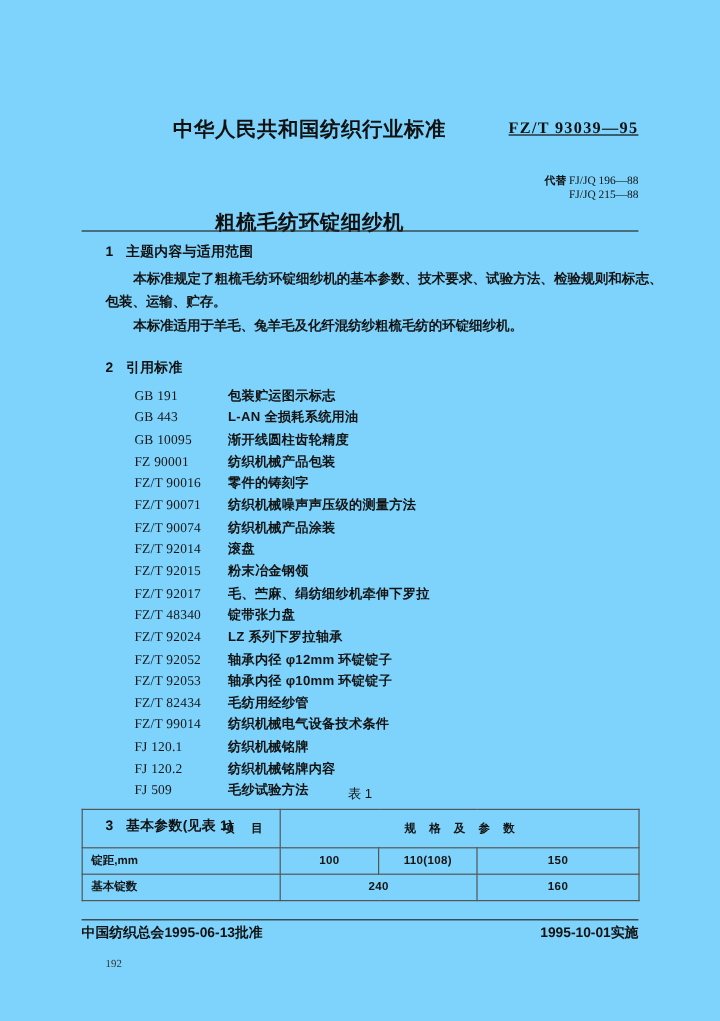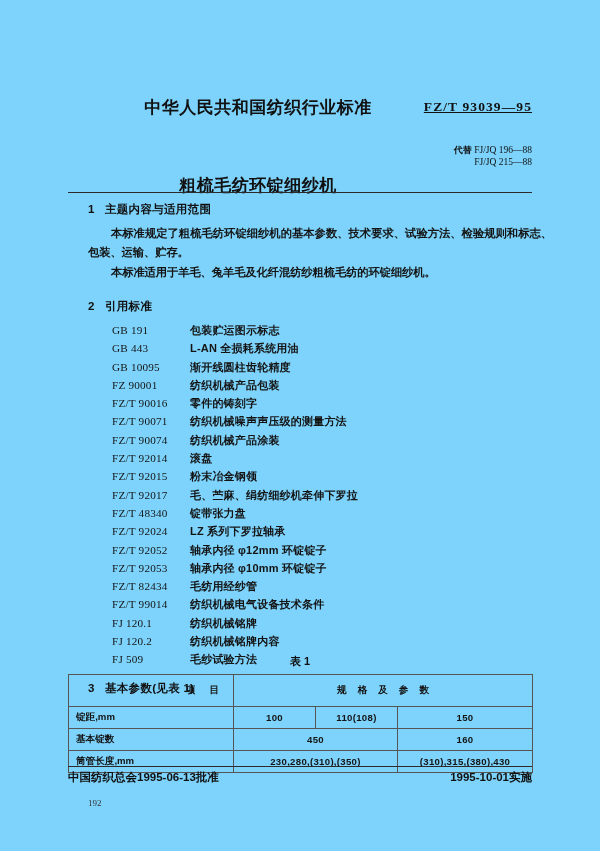--- a/index.html
+++ b/index.html
@@ -161,21 +161,21 @@
   
   .table-wrap {
     position: absolute;
     left: 68px;
     top: 654px;
     width: 464px;
   }
   .table-caption {
     text-align: center;
     font-size: 11px;
-    font-weight: bold;
+    font-weight: normal;
     font-family: "Liberation Sans", "DejaVu Sans", sans-serif;
     margin: 0 0 5px 0;
     color: #111;
   }
   table.params {
     border-collapse: collapse;
     width: 464px;
     table-layout: fixed;
   }
   table.params td {
@@ -342,29 +342,24 @@
 
         <tr>
           <td class="cell-lbl outer-l">锭距,mm</td>
           <td class="cell-val">100</td>
           <td class="cell-val">110(108)</td>
           <td class="cell-val outer-r">150</td>
         </tr>
 
         <tr>
           <td class="cell-lbl outer-l">基本锭数</td>
-          <td class="cell-val" colspan="2">450</td>
+          <td class="cell-val" colspan="2">240</td>
           <td class="cell-val outer-r">160</td>
         </tr>
 
-        <tr>
-          <td class="cell-lbl outer-l outer-b">筒管长度,mm</td>
-          <td class="cell-val outer-b" colspan="2">230,280,(310),(350)</td>
-          <td class="cell-val outer-b outer-r">(310),315,(380),430</td>
-        </tr>
       </tbody>
     </table>
   </div>
 
   <div class="rule-bottom"></div>
   <div class="footer">
     <div class="foot-left">中国纺织总会1995-06-13批准</div>
     <div class="foot-right">1995-10-01实施</div>
   </div>
   <div class="page-num">192</div>

